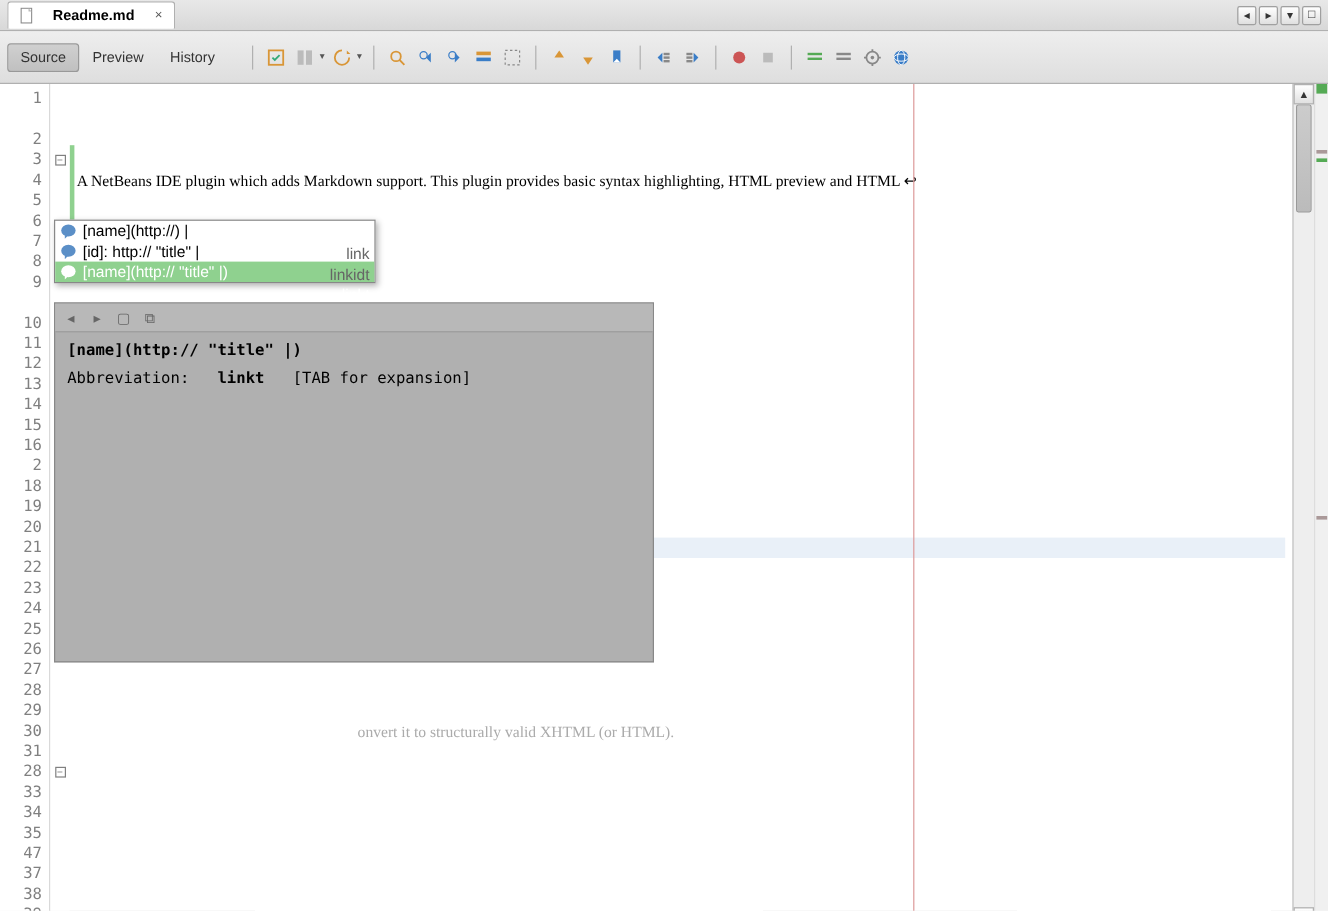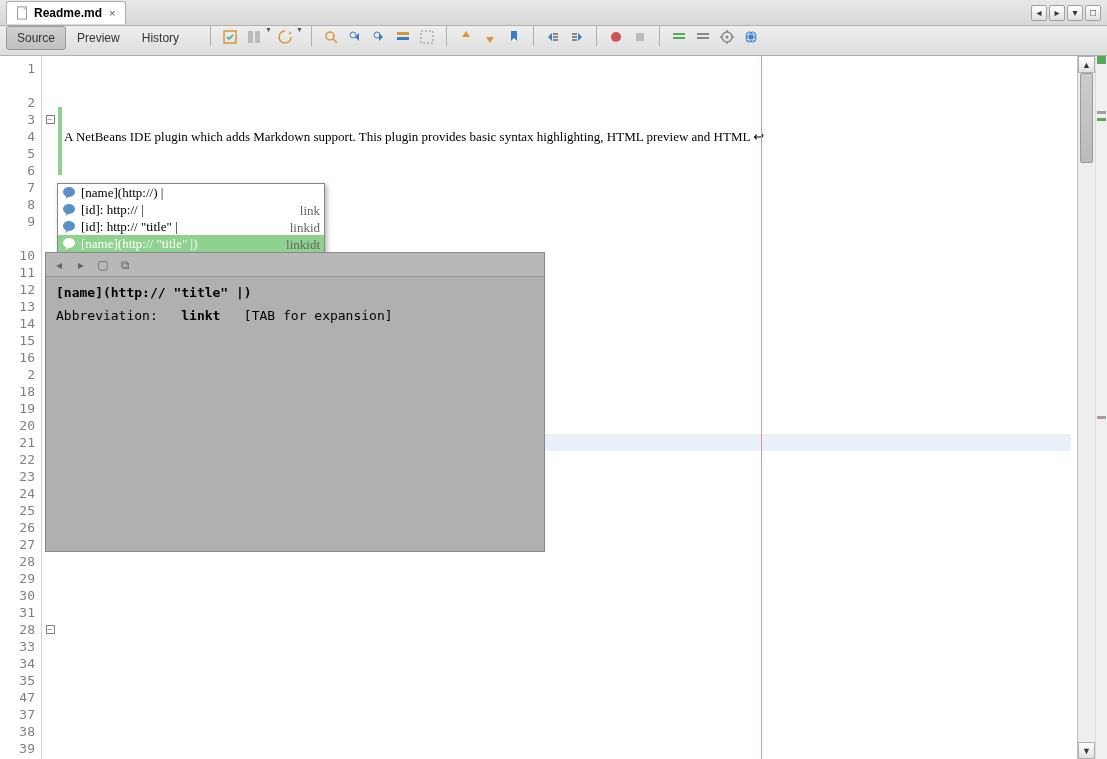--- a/index.html
+++ b/index.html
@@ -16,21 +16,21 @@
   height: 26px;
   background: linear-gradient(#e8e8e8, #d8d8d8);
   border-bottom: 1px solid #b0b0b0;
   display: flex;
   align-items: center;
   padding-left: 6px;
 }
 .tab {
   display: flex;
   align-items: center;
-  gap: 5px;
+  gap: 15px;
   background: #fff;
   border: 1px solid #b0b0b0;
   border-bottom: none;
   padding: 3px 8px;
   border-radius: 3px 3px 0 0;
   height: 23px;
 }
 .tab-icon { width: 14px; height: 14px; display: inline-flex; align-items: center; justify-content: center; }
 .tab-title { font-weight: bold; }
 .tab-close { cursor: pointer; color: #555; font-size: 11px; padding: 0 2px; }
@@ -48,25 +48,25 @@
   background: linear-gradient(#fff,#e0e0e0);
   border-radius: 2px;
   display: flex;
   align-items: center;
   justify-content: center;
   font-size: 10px;
   color: #333;
   cursor: pointer;
 }
 .toolbar {
-  height: 30px;
+  height: 44px;
   background: linear-gradient(#eeeeee,#dedede);
   border-bottom: 1px solid #b0b0b0;
   display: flex;
-  align-items: flex-start;
+  align-items: center;
   gap: 2px;
   padding: 0 6px;
 }
 .view-btns { display: flex; gap: 0; margin-right: 12px; }
 .view-btn {
   padding: 4px 10px;
   border: 1px solid transparent;
   border-radius: 3px;
   cursor: pointer;
   color: #333;
@@ -167,26 +167,26 @@
 .overview {
   width: 12px;
   background: #f0f0f0;
   position: relative;
   border-left: 1px solid #ddd;
 }
 .overview .mark { position:absolute; left:1px; right:1px; height:3px; }
 
 .autocomplete {
   position: absolute;
-  left: 57px; top: 183px;
+  left: 45px; top: 183px;
   width: 268px;
   background: #fff;
   border: 1px solid #888;
   box-shadow: 2px 2px 5px rgba(0,0,0,0.3);
-  font-family: Liberation Serif, serif;
+  font-family: Liberation Sans, sans-serif;
   font-size: 13px;
 }
 .autocomplete .item {
   display: flex;
   align-items: center;
   padding: 1px 4px;
   height: 17px;
 }
 .autocomplete .item .icon-bubble {
   width: 14px; height: 14px; margin-right: 5px;
@@ -478,20 +478,21 @@
     <div class="green-bar" style="top:51px;height:68px"></div>
     <div class="line">A NetBeans IDE plugin which adds Markdown support. This plugin provides basic syntax highlighting, HTML preview and HTML ↩</div>
     <div class="line">export when editing a Markdown document.</div>
     <div class="line"></div>
     <div class="line"><span class="hl-heading"># What is Markdown?</span></div>
     <div class="line"></div>
     <div class="line"></div>
     <div class="line current-line"><span>l</span><span style="border-left:1px solid #000;height:14px;display:inline-block;vertical-align:middle"></span></div>
     <div class="line"></div>
     <div class="line"></div>
+    <div class="line hl-gray"><span style="visibility:hidden">xxxxxxxxxxxxxxxxxxxxxxxxxxxxxxxxxxxx</span><span>onvert it to structurally valid XHTML (or HTML).</span></div>
     <div class="line"></div>
     <div class="line"></div>
     
     
     
     
     
     
     
     
@@ -538,28 +539,20 @@
           <polygon points="4,10 4,13 7,10" fill="currentColor"></polygon>
         </svg></span>
     <span class="left">[name](http://) |</span>
     <span class="right">link</span>
   </div>
   <div class="item">
     <span class="icon-bubble"><svg viewBox="0 0 14 14">
           <ellipse cx="7" cy="6" rx="6" ry="5" fill="currentColor"></ellipse>
           <polygon points="4,10 4,13 7,10" fill="currentColor"></polygon>
         </svg></span>
-    <span class="left">[id]: http:// |</span>
-    <span class="right">linkid</span>
-  </div>
-  <div class="item">
-    <span class="icon-bubble"><svg viewBox="0 0 14 14">
-          <ellipse cx="7" cy="6" rx="6" ry="5" fill="currentColor"></ellipse>
-          <polygon points="4,10 4,13 7,10" fill="currentColor"></polygon>
-        </svg></span>
     <span class="left">[id]: http:// "title" |</span>
     <span class="right">linkidt</span>
   </div>
   <div class="item selected">
     <span class="icon-bubble"><svg viewBox="0 0 14 14">
           <ellipse cx="7" cy="6" rx="6" ry="5" fill="currentColor"></ellipse>
           <polygon points="4,10 4,13 7,10" fill="currentColor"></polygon>
         </svg></span>
     <span class="left">[name](http:// "title" |)</span>
     <span class="right">linkt</span>

